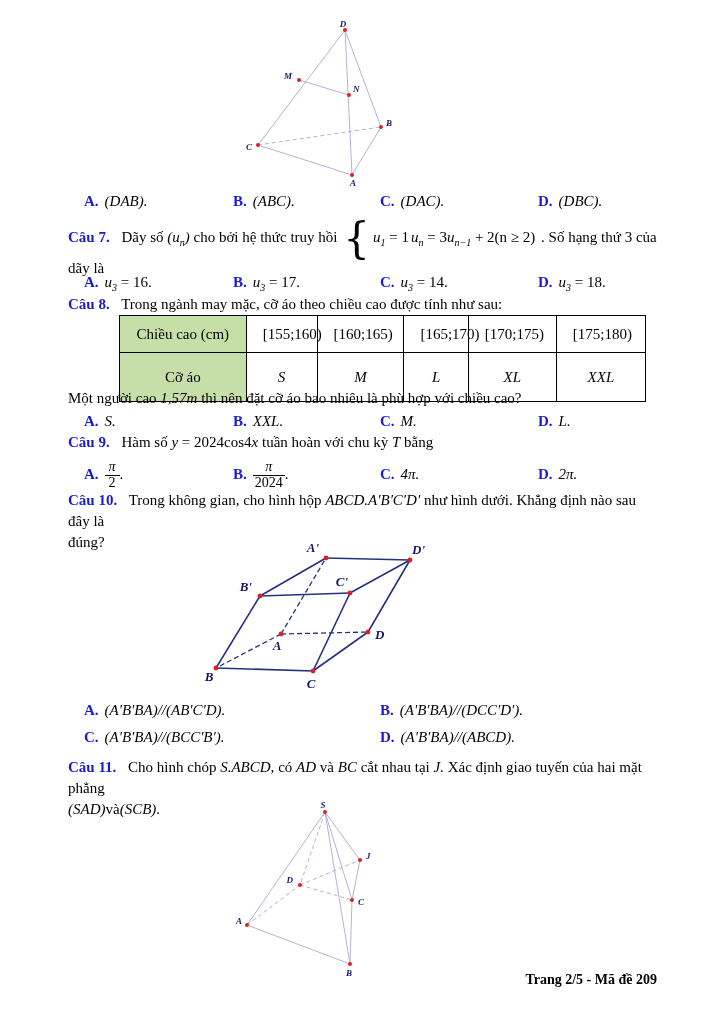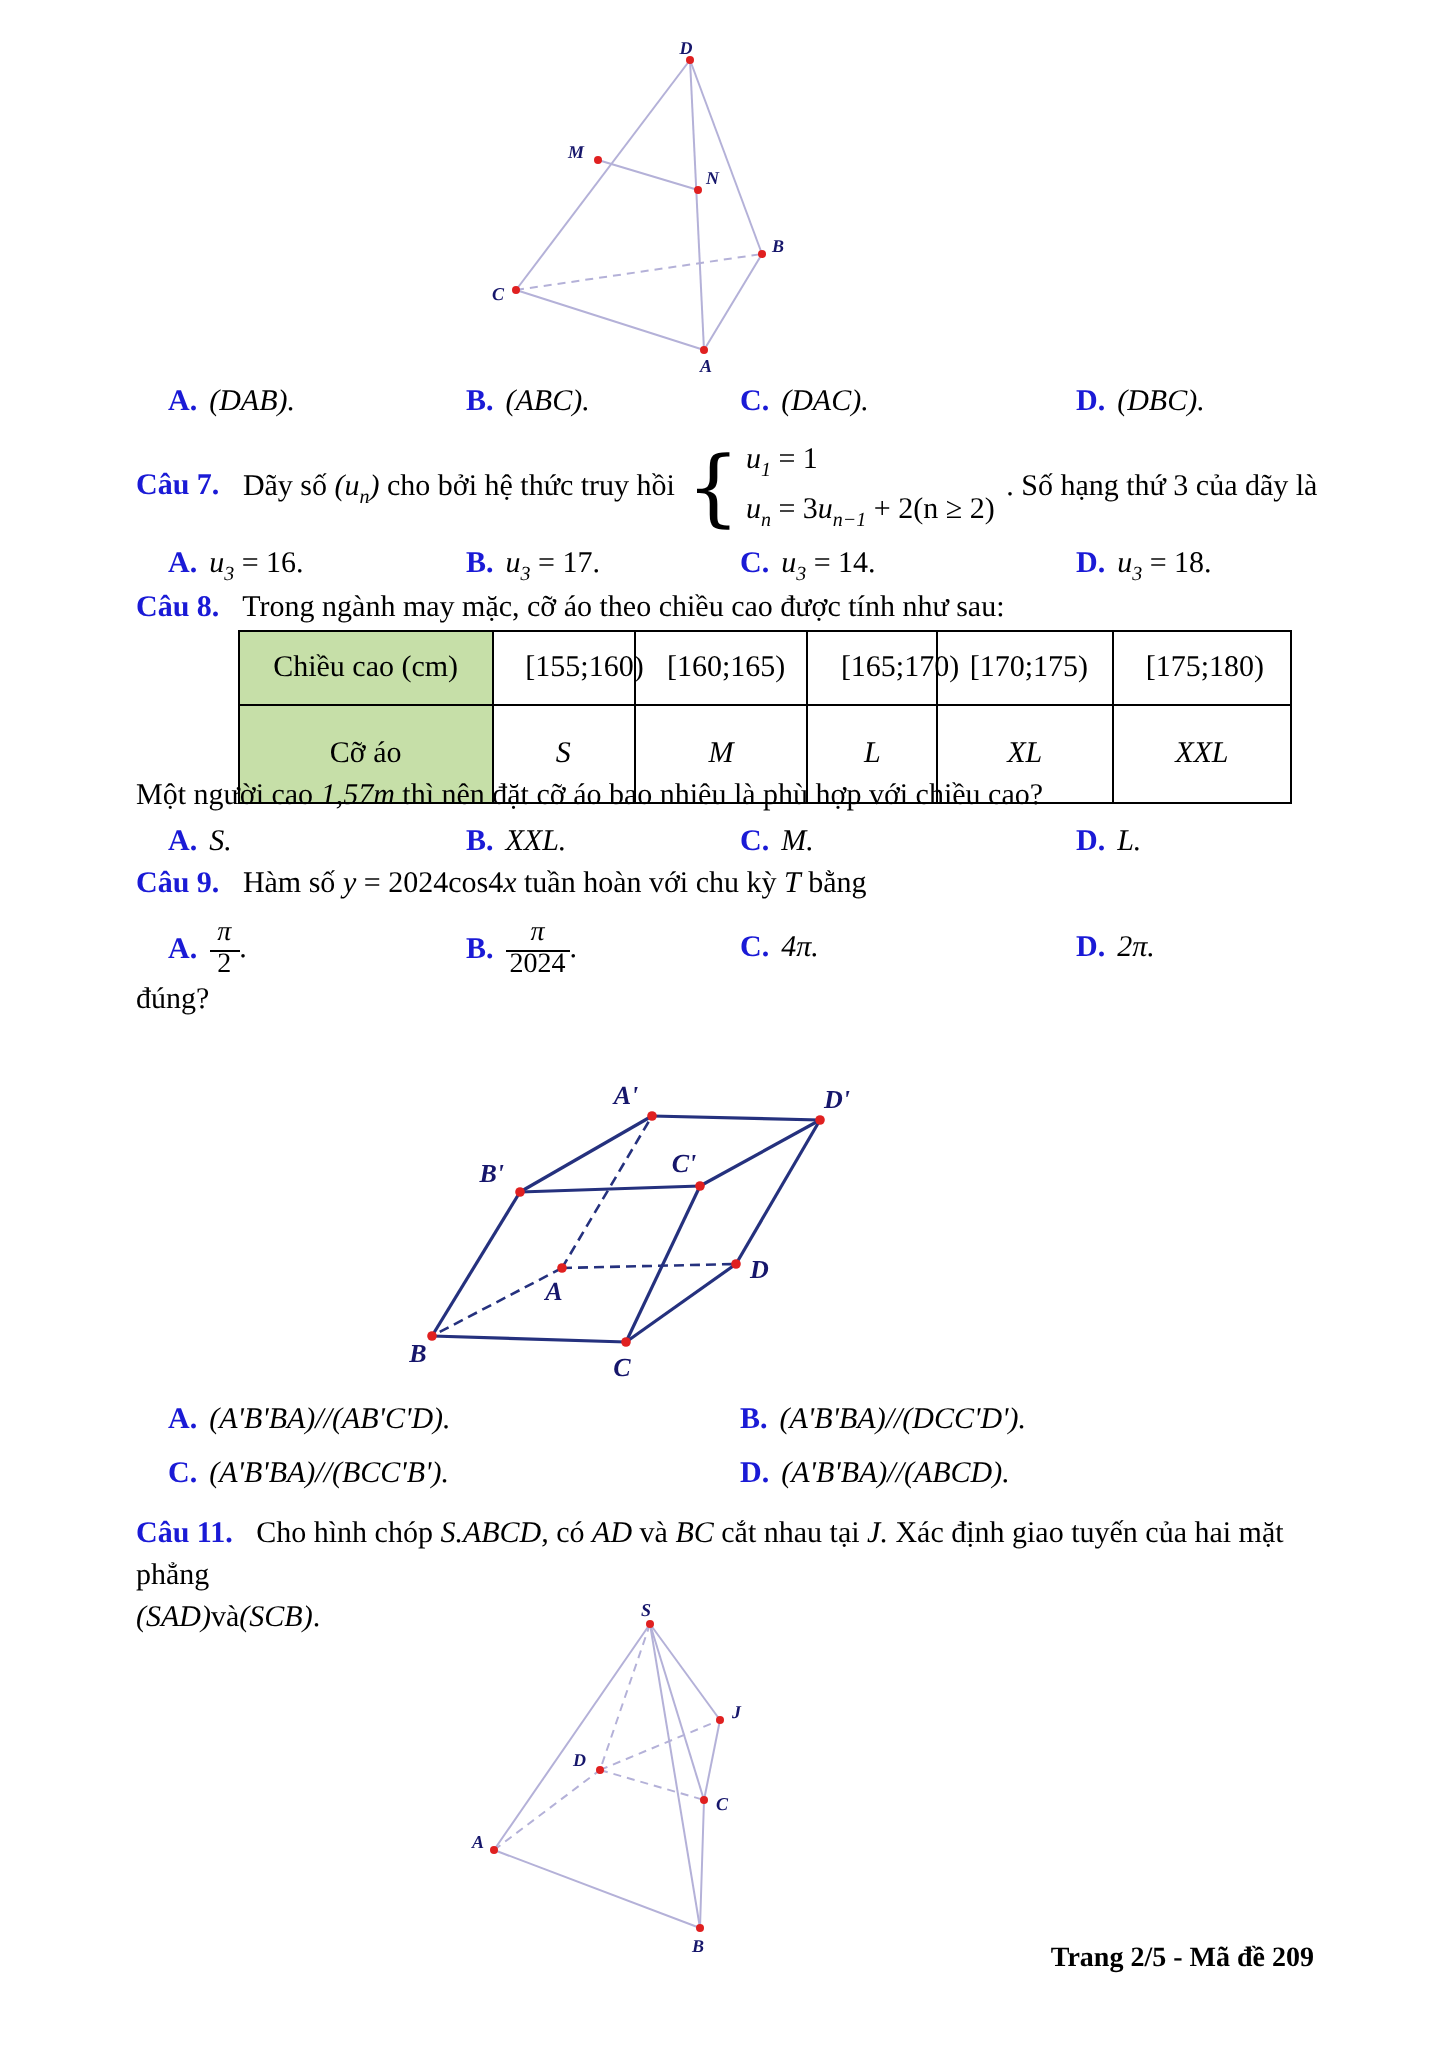--- a/index.html
+++ b/index.html
@@ -10,27 +10,27 @@
     font-size:15px; line-height:1.4; overflow:hidden;
   }
   .sec { position:absolute; left:68px; width:592px; }
   .qnum { color:var(--accent); font-weight:bold; margin-right:8px; }
   .mi { font-style:italic; }
   .mn { font-style:normal; }
   sub { font-size:10px; font-style:italic; }
   .ans-row { position:absolute; left:68px; width:630px; height:26px; }
   .ans { position:absolute; white-space:nowrap; top:0; }
   .ans .lbl { color:var(--accent); font-weight:bold; margin-right:6px; }
-  .pos1{ left:16px } .pos2{ left:165px } .pos3{ left:302px } .pos4{ left:470px }
+  .pos1{ left:16px } .pos2{ left:165px } .pos3{ left:312px } .pos4{ left:470px }
   .frac { display:inline-block; text-align:center; vertical-align:middle; line-height:1.05; font-size:14px; }
   .frac .num { display:block; border-bottom:1px solid #000; padding:0 4px; font-style:italic; }
   .frac .den { display:block; padding:0 2px; }
   .system { display:inline-flex; align-items:center; vertical-align:middle; margin:0 2px; }
   .brace { font-size:42px; font-weight:normal; line-height:0.9; font-family:"DejaVu Serif",serif; margin-right:3px; }
-  .sys-lines { display:inline-flex; flex-direction:column; gap:2px; font-size:15px; }
+  .sys-lines { display:inline-flex; gap:2px; font-size:15px; }
   table.size { border-collapse:collapse; table-layout:fixed; }
   table.size td { border:1px solid #000; text-align:center; vertical-align:middle; padding:2px 16px; }
   td.green { background:var(--table-green); }
   .r1 td { height:37px; } .r2 td { height:49px; }
   .fig-line { stroke:var(--fig-line); stroke-width:1; fill:none; }
   .fig-line.dash { stroke-dasharray:4 3; }
   .navy-line { stroke:var(--fig-navy); stroke-width:1.6; fill:none; }
   .navy-line.dash { stroke-dasharray:5 3; stroke-width:1.3; }
   .dot { fill:var(--dot-red); }
   .lbl-s text, .lbl-m text { fill:var(--fig-label); font-style:italic; font-weight:bold; font-family:"Liberation Serif","DejaVu Serif",serif; }
@@ -149,20 +149,26 @@
 
 <div class="ans-row" style="top:452px;height:40px">
   <span class="ans pos1" style="top:8px"><span class="lbl">A.</span><span class="frac"><span class="num">π</span><span class="den">2</span></span><span class="mn">.</span></span>
   <span class="ans pos2" style="top:8px"><span class="lbl">B.</span><span class="frac"><span class="num">π</span><span class="den">2024</span></span><span class="mn">.</span></span>
   <span class="ans pos3" style="top:12px"><span class="lbl">C.</span><span class="mi">4π.</span></span>
   <span class="ans pos4" style="top:12px"><span class="lbl">D.</span><span class="mi">2π.</span></span>
 </div>
 
 <div class="sec" style="top:490px">
   <div>
+    <span class="qnum">Câu 10.</span>
+    <span>Trong không gian, cho hình hộp</span>
+    <span class="mi">ABCD.A'B'C'D'</span>
+    <span>như hình dưới. Khẳng định nào sau đây là</span>
+  </div>
+  <div>
     <span>đúng?</span>
   </div>
 </div>
 
 <svg class="figure" style="top:540px;left:198px" width="240" height="152" viewBox="0 0 240 152">
   <g>
     <line class="navy-line" x1="18" y1="128" x2="115" y2="131"></line>
     <line class="navy-line" x1="115" y1="131" x2="170" y2="92"></line>
     <line class="navy-line" x1="18" y1="128" x2="62" y2="56"></line>
     <line class="navy-line" x1="115" y1="131" x2="152" y2="53"></line>

